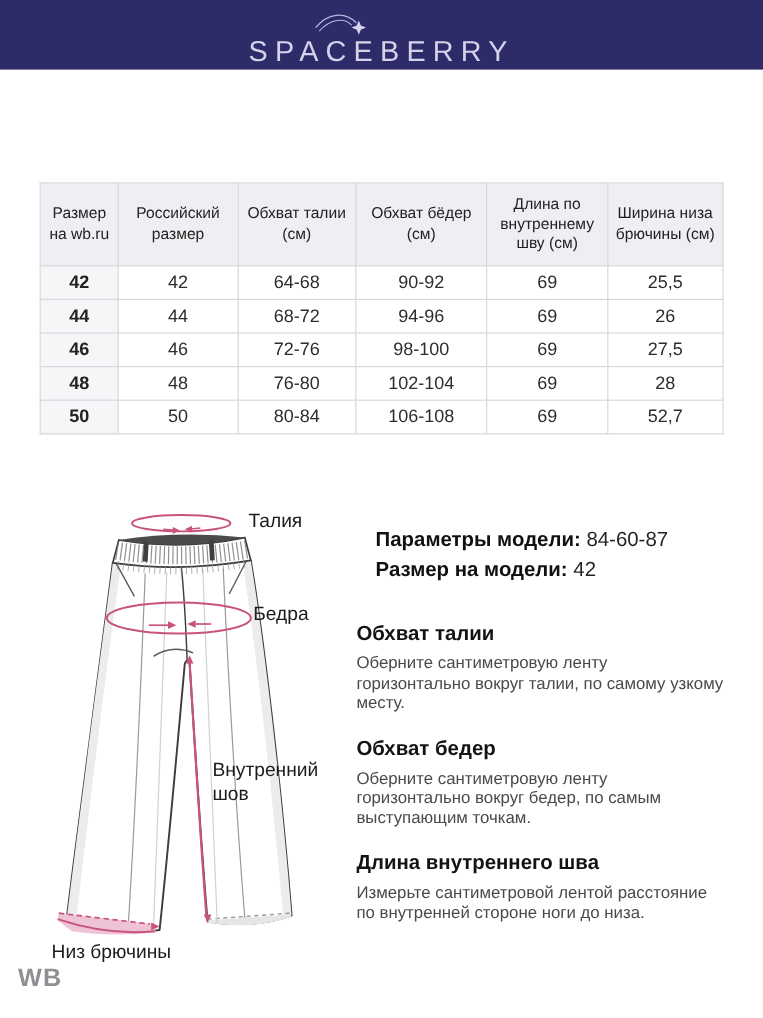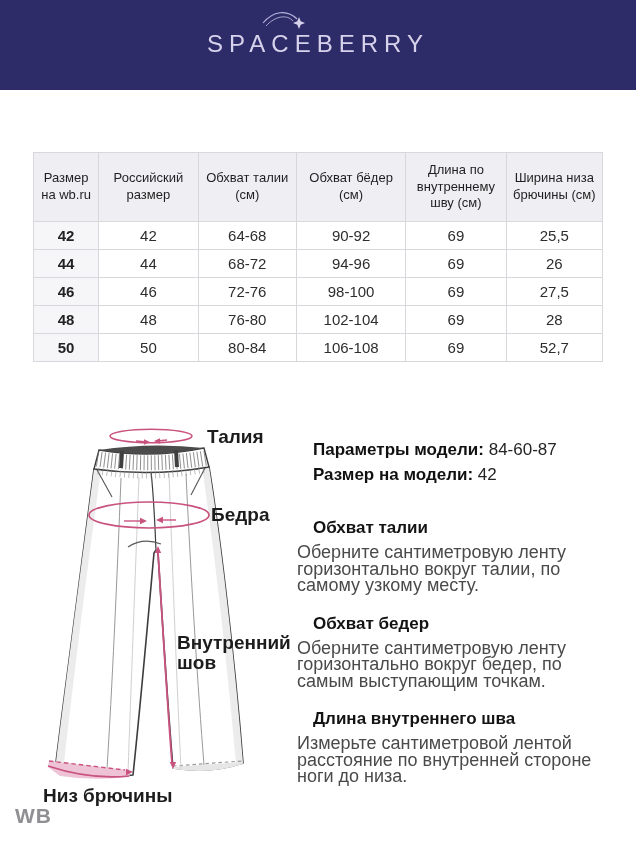--- a/index.html
+++ b/index.html
@@ -1,50 +1,50 @@
 <!DOCTYPE html>
 <html><head>
 <meta charset="utf-8">
 <style>
   html,body{margin:0;padding:0;background:#fff;}
   .page{position:relative;width:636px;height:848px;background:#ffffff;
         font-family:"Liberation Sans",sans-serif;overflow:hidden;}
 
   
-  .brand-header{position:absolute;left:0;top:0;width:636px;height:90px;
+  .brand-header{position:absolute;left:0;top:0;width:636px;height:58px;
                 background:#2e2c68;}
   .logo-text{position:absolute;left:0;top:30px;width:636px;text-align:center;
              color:#d6d2ec;font-size:24px;letter-spacing:6px;font-weight:400;}
   .comet{position:absolute;left:260px;top:6px;width:48px;height:28px;}
 
   
   .size-table{position:absolute;left:33px;top:152px;border-collapse:collapse;
               table-layout:fixed;width:570px;padding-left:32px;}
   .size-table th{background:#efeef2;font-weight:400;font-size:13px;color:#1f1f1f;
                  height:60px;padding:4px 6px;border:1px solid #d8d8dc;line-height:1.3;
                  text-align:center;}
   .size-table td{font-size:15px;color:#2d2d2d;text-align:center;height:27px;
                  border:1px solid #d8d8dc;padding:0 4px;background:#fff;}
   .size-table td.size-col{font-weight:700;background:#f6f5f8;color:#222;}
 
   
   .pants-svg{position:absolute;left:0;top:412px;width:300px;height:400px;}
-  .dlabel{position:absolute;font-size:19px;font-weight:700;color:#1c1c1c;}
+  .dlabel{position:absolute;font-size:16px;font-weight:400;color:#1c1c1c;}
   .lbl-waist{left:207px;top:426px;}
   .lbl-hips{left:211px;top:504px;text-align:center;}
   .lbl-inseam{left:177px;top:633px;width:104px;line-height:20px;}
   .lbl-hem{left:43px;top:785px;}
 
   
   .info-col{position:absolute;left:297px;top:440px;width:322px;}
   .model-line{font-size:17px;color:#242424;margin:0 16px 5px;line-height:20px;}
   .model-line b{font-weight:700;color:#111;}
   .guide{margin-top:33px;}
-  .guide h3{font-size:17px;font-weight:700;margin:0 16px 6px;color:#131313;line-height:20px;}
-  .guide p{font-size:18px;line-height:16.5px;color:#4a4a4a;margin:0 0 20px;width:308px;}
+  .guide h3{font-size:17px;font-weight:700;margin:0 0 6px;color:#131313;line-height:20px;}
+  .guide p{font-size:14px;line-height:16.5px;color:#4a4a4a;margin:0 0 20px;width:308px;}
 
   
   .wb-mark{position:absolute;left:15px;top:804px;font-size:21px;font-weight:700;
            color:#8f8f94;letter-spacing:1px;}
 </style>
 </head>
 <body>
 
 <div class="page">
 

